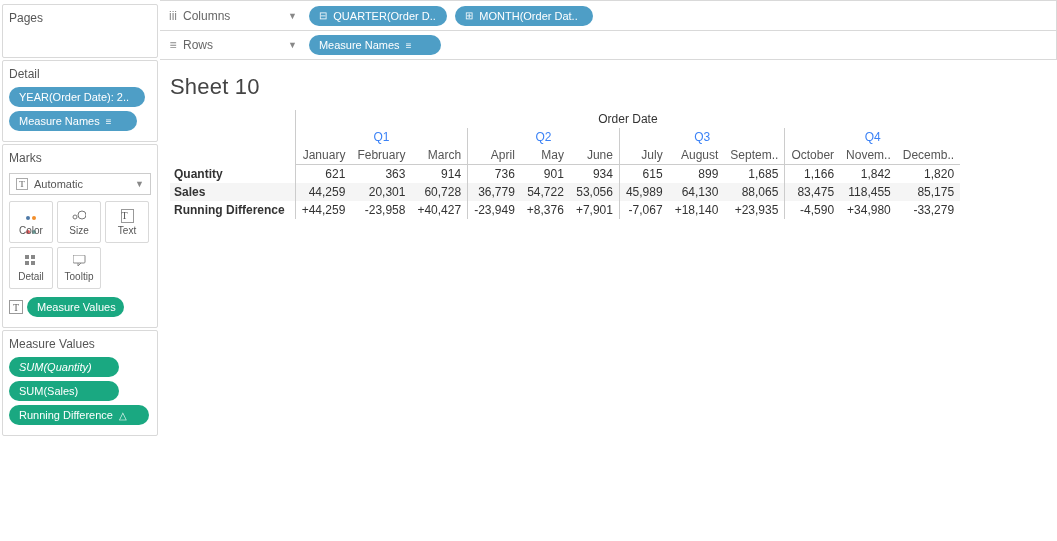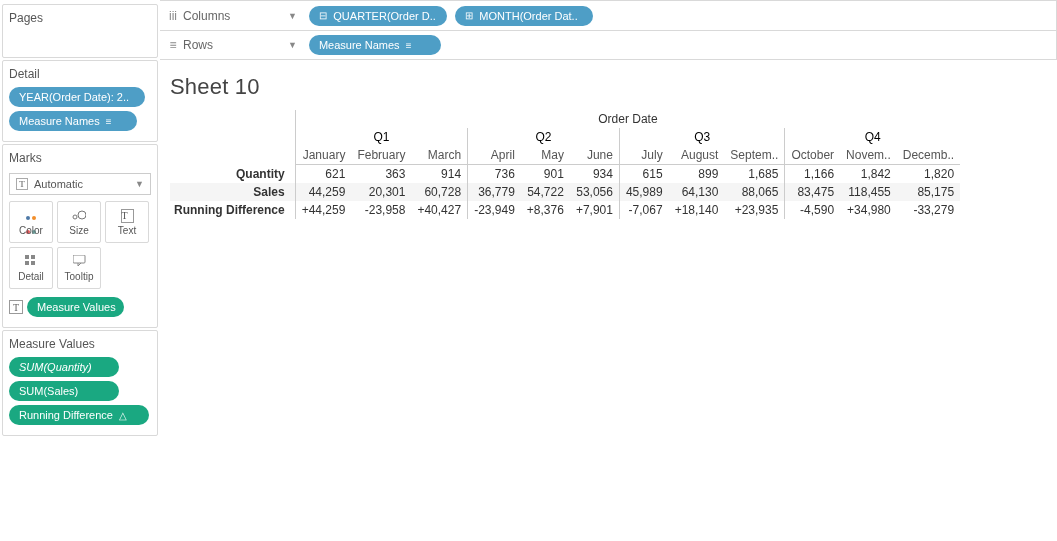--- a/index.html
+++ b/index.html
@@ -87,22 +87,22 @@
   .shelf-icon { width:14px; text-align:center; color:#888; font-size:12px; }
   .shelf-drop { display:flex; align-items:center; gap:6px; }
   .dropdown-caret { font-size:9px; color:#888; padding:0 4px; }
 
   .sheet-area { padding: 14px 4px 0 10px; }
   .sheet-title { font-size:22px; font-weight:400; color:#444; margin-bottom:10px; letter-spacing:0.2px;}
   table.cross { border-collapse:collapse; font-size:12px; color:#333; }
   table.cross th, table.cross td {
     padding: 2px 6px; text-align:right; white-space:nowrap;
   }
-  table.cross th { font-weight:400; color:#000000; }
-  table.cross .rowhdr { text-align:right; font-weight:600; color:#333; padding-left:4px; padding-right:10px;}
+  table.cross th { font-weight:400; color:#3b82f6; }
+  table.cross .rowhdr { text-align:left; font-weight:600; color:#333; padding-left:4px; padding-right:10px;}
   table.cross .toprow th { border-bottom:1px solid #ccc; }
   table.cross .axis-title { text-align:center; font-weight:400; color:#333; }
   table.cross .q-hdr { text-align:center; }
   table.cross .m-hdr { font-weight:400; color:#555; }
   .vline { border-right:1px solid #ccc; }
   .hline-top { border-top:1px solid #ccc; }
   tr.sales-row td { background:#f5f5f5; }
   .rowhdr-col { width:116px; }
   .color-dots {
     display:inline-block;

